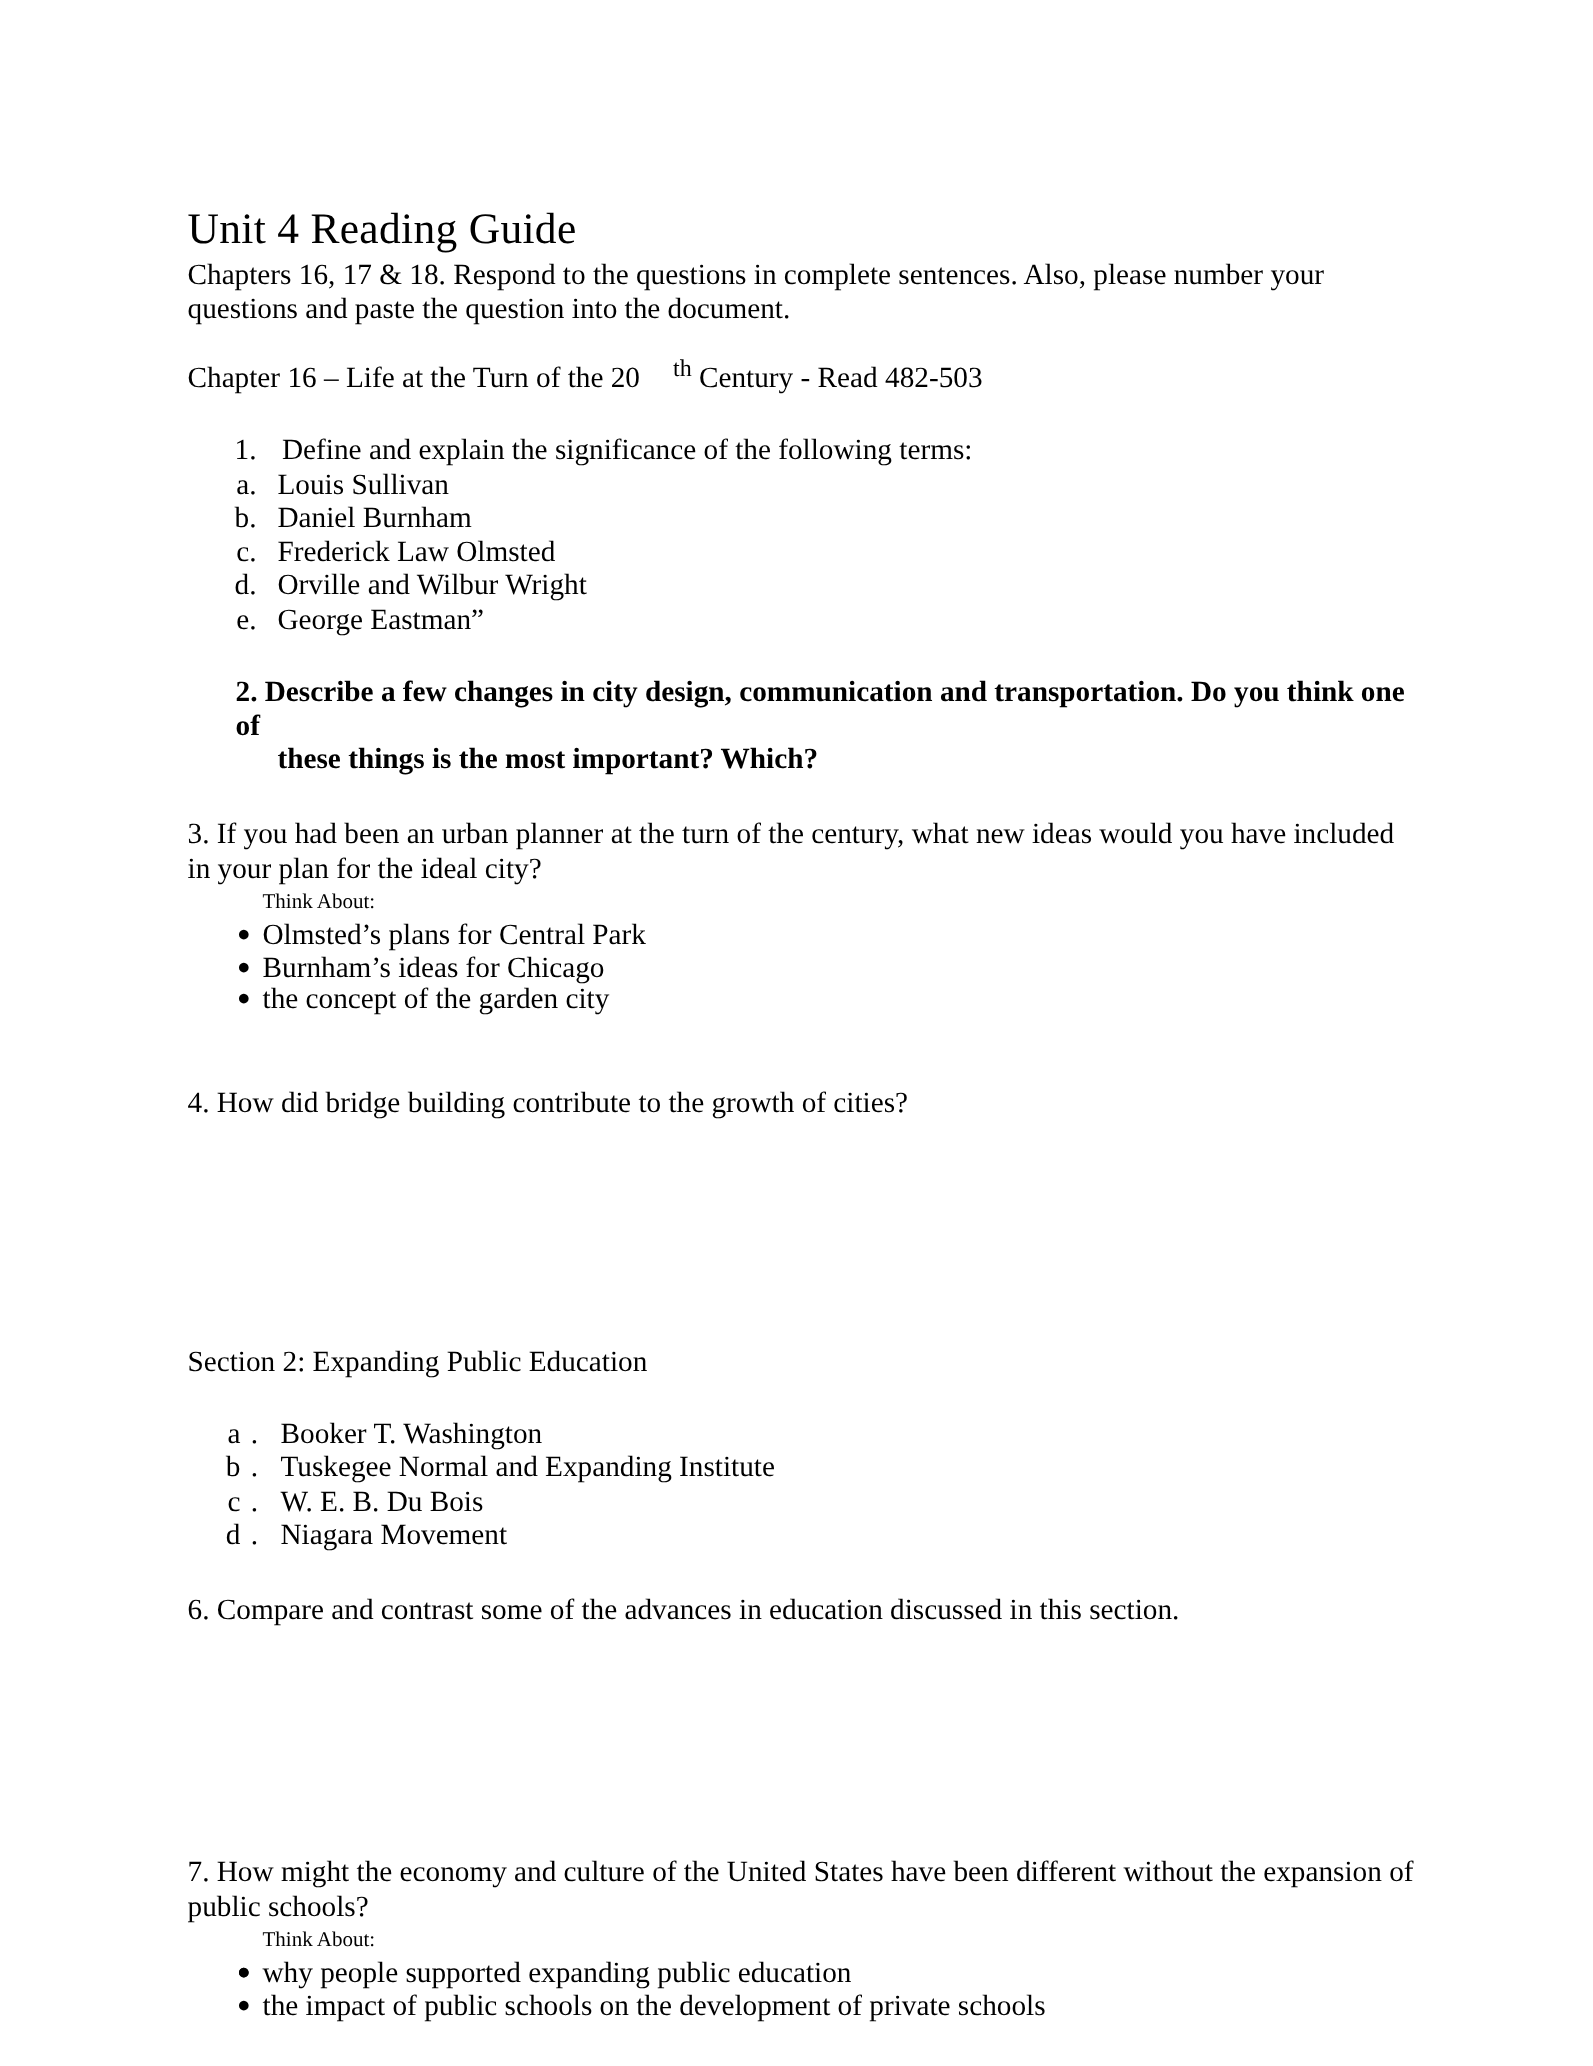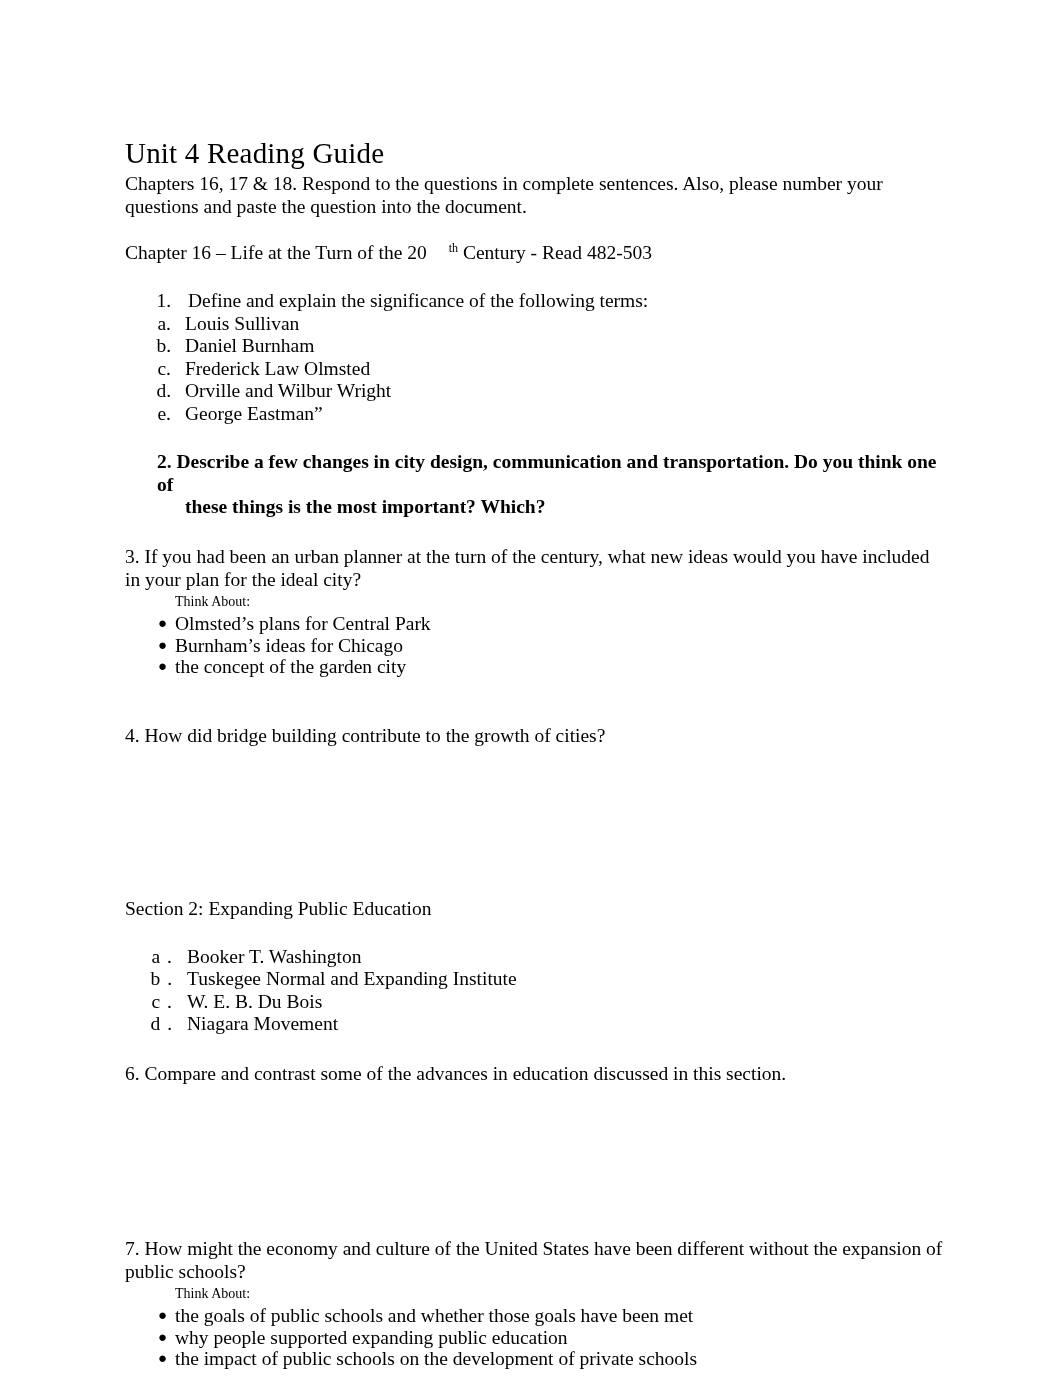--- a/index.html
+++ b/index.html
@@ -125,21 +125,21 @@
   }
   .bullet-list li .bt {
     position: absolute;
     left: 33px;
     top: 0;
     font-size: 15px;
     line-height: 21.5px;
   }
 
   .sup {
-    font-size: 12px;
+    font-size: 16px;
     vertical-align: super;
     line-height: 0;
   }
   .tabgap {
     display: inline-block;
     width: 22px;
   }
 </style>
 </head>
 <body>
@@ -200,19 +200,19 @@
 
     <div class="spacer-md"></div>
 
     <p class="para">6. Compare and contrast some of the advances in education discussed in this section.</p>
 
     <div class="spacer-gap2"></div>
 
     <p class="para">7. How might the economy and culture of the United States have been different without the expansion of public schools?</p>
     <p class="think-label">Think About:</p>
     <ul class="bullet-list">
-      <li><span class="bt">●</span><span>the goals of public schools and whether those goals have been met</span></li>
+      <li><span class="bt">●</span></li>
       <li><span class="bt">●</span><span>why people supported expanding public education</span></li>
       <li><span class="bt">●</span><span>the impact of public schools on the development of private schools</span></li>
     </ul>
 
   </div>
 </div>
 
 </body></html>

